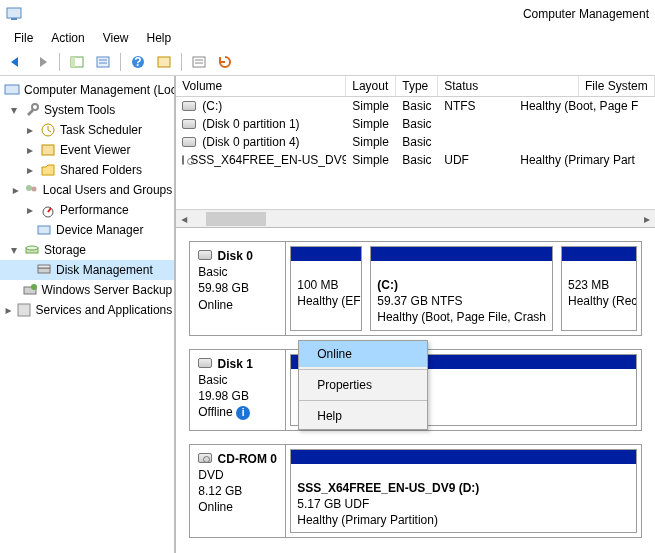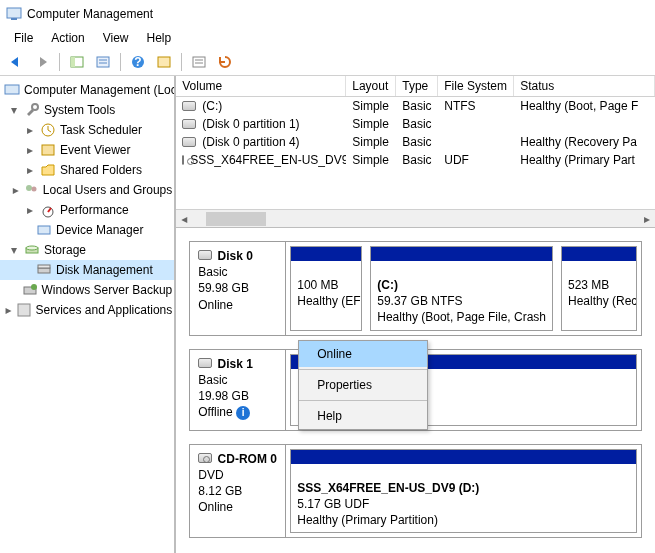--- a/index.html
+++ b/index.html
@@ -1,17 +1,17 @@
 <!DOCTYPE html>
 <html><head>
 <meta charset="utf-8">
 <style>
   * { box-sizing: border-box; font-family: "Segoe UI", Tahoma, sans-serif; font-size: 12px; }
   body { margin: 0; width: 655px; height: 553px; background: #fff; overflow: hidden; }
-  .titlebar { display: flex; align-items: center; height: 28px; padding: 14px 6px; gap: 5px; }
+  .titlebar { display: flex; align-items: center; height: 28px; padding: 14px 6px; gap: 16px; justify-content: space-between; }
   .titlebar .title { }
   .menubar { display: flex; gap: 2px; padding: 0 6px; height: 20px; align-items: center; }
   .menubar .mi { padding: 2px 8px; cursor: default; }
   .toolbar { display: flex; align-items: center; height: 28px; padding: 2px 4px; gap: 2px; border-bottom: 1px solid #d0d0d0; }
   .tbtn { width: 24px; height: 22px; display: flex; align-items: center; justify-content: center; border: 1px solid transparent; }
   .sep { width: 1px; height: 18px; background: #c0c0c0; margin: 0 3px; }
   .body { display: flex; height: calc(553px - 28px - 20px - 28px); }
   .tree { width: 192px; border-right: 1px solid #bdbdbd; overflow: hidden; padding-top: 4px; }
   .titem { display: flex; align-items: center; gap: 4px; padding: 2px 2px 2px 0; white-space: nowrap; }
   .titem.sel { background: #cce8ff; }
@@ -245,22 +245,22 @@
         <span>Services and Applications</span>
       </div>
   </div>
 
   <div class="main">
     <div class="voltable">
       <div class="vhdr">
         <div class="col c1">Volume</div>
         <div class="col c2">Layout</div>
         <div class="col c3">Type</div>
+        <div class="col c5">Status</div>
         <div class="col c4">File System</div>
-        <div class="col c5">Status</div>
       </div>
       <div class="vrow">
           <div class="col c1">
             <span class="dvicon"></span>
             <span>(C:)</span>
           </div>
           <div class="col c2">Simple</div>
           <div class="col c3">Basic</div>
           <div class="col c4">NTFS</div>
           <div class="col c5">Healthy (Boot, Page F</div>
@@ -275,21 +275,20 @@
           <div class="col c4"></div>
         </div>
       <div class="vrow">
           <div class="col c1">
             <span class="dvicon"></span>
             <span>(Disk 0 partition 4)</span>
           </div>
           <div class="col c2">Simple</div>
           <div class="col c3">Basic</div>
           <div class="col c4"></div>
-          <div class="col c5">Healthy (Recovery Pa</div>
         </div>
       <div class="vrow">
           <div class="col c1">
             <span class="dvicon cd"></span>
             <span>SSS_X64FREE_EN-US_DV9 (D:)</span>
           </div>
           <div class="col c2">Simple</div>
           <div class="col c3">Basic</div>
           <div class="col c4">UDF</div>
           <div class="col c5">Healthy (Primary Part</div>

